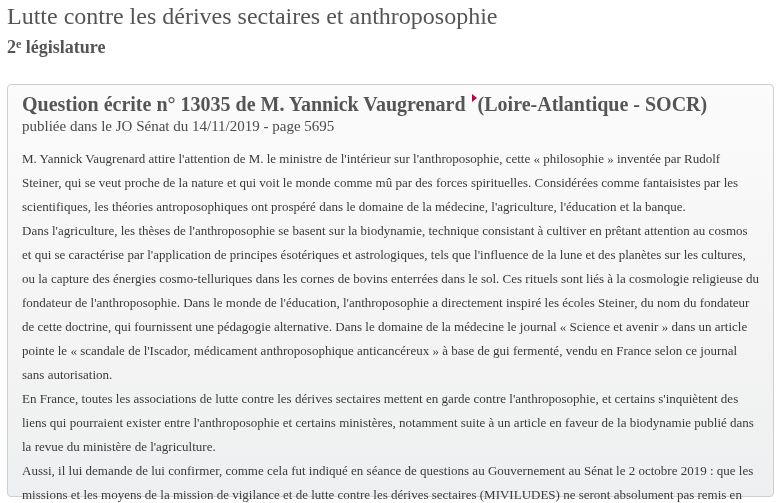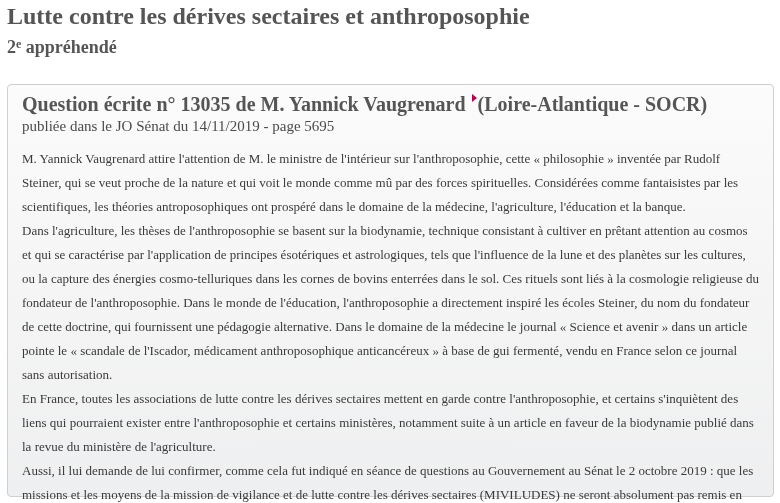--- a/index.html
+++ b/index.html
@@ -13,21 +13,21 @@
     body {
       font-family: "Liberation Serif", "DejaVu Serif", serif;
       color: #4a4a4a;
       position: relative;
     }
     .page-title {
       position: absolute;
       left: 7px;
       top: 0px;
       font-size: 24px;
-      font-weight: bold;
+      font-weight: normal;
       color: #555555;
       margin: 0;
       line-height: 32px;
       white-space: nowrap;
     }
     .legislature {
       position: absolute;
       left: 7px;
       top: 35px;
       font-size: 18px;
@@ -98,21 +98,21 @@
       line-height: 15.6px;
       color: #3a3a3a;
       margin-top: 46px;
     }
   </style>
 </head>
 <body>
 
 <h1 class="page-title">Lutte contre les dérives sectaires et anthroposophie</h1>
 
-<div class="legislature"><span>2</span><sup>e</sup><span> appréhendé</span></div>
+<div class="legislature"><span>2</span><sup>e</sup><span> législature</span></div>
 
 <div class="question-box">
   <h2 class="question-title"><span>Question écrite n° 13035 de </span><a class="senator-link" href="#">M. Yannick Vaugrenard</a><span class="marker"></span><span>(Loire-Atlantique - SOCR)</span></h2>
 
   <div class="publication">publiée dans le JO Sénat du 14/11/2019 - page 5695</div>
 
   <div class="body-text">
     <p>M. Yannick Vaugrenard attire l'attention de M. le ministre de l'intérieur sur l'anthroposophie, cette « philosophie » inventée par Rudolf Steiner, qui se veut proche de la nature et qui voit le monde comme mû par des forces spirituelles. Considérées comme fantaisistes par les scientifiques, les théories antroposophiques ont prospéré dans le domaine de la médecine, l'agriculture, l'éducation et la banque.</p>
     <p>Dans l'agriculture, les thèses de l'anthroposophie se basent sur la biodynamie, technique consistant à cultiver en prêtant attention au cosmos et qui se caractérise par l'application de principes ésotériques et astrologiques, tels que l'influence de la lune et des planètes sur les cultures, ou la capture des énergies cosmo-telluriques dans les cornes de bovins enterrées dans le sol. Ces rituels sont liés à la cosmologie religieuse du fondateur de l'anthroposophie. Dans le monde de l'éducation, l'anthroposophie a directement inspiré les écoles Steiner, du nom du fondateur de cette doctrine, qui fournissent une pédagogie alternative. Dans le domaine de la médecine le journal « Science et avenir » dans un article pointe le « scandale de l'Iscador, médicament anthroposophique anticancéreux » à base de gui fermenté, vendu en France selon ce journal sans autorisation.</p>
     <p>En France, toutes les associations de lutte contre les dérives sectaires mettent en garde contre l'anthroposophie, et certains s'inquiètent des liens qui pourraient exister entre l'anthroposophie et certains ministères, notamment suite à un article en faveur de la biodynamie publié dans la revue du ministère de l'agriculture.</p>

